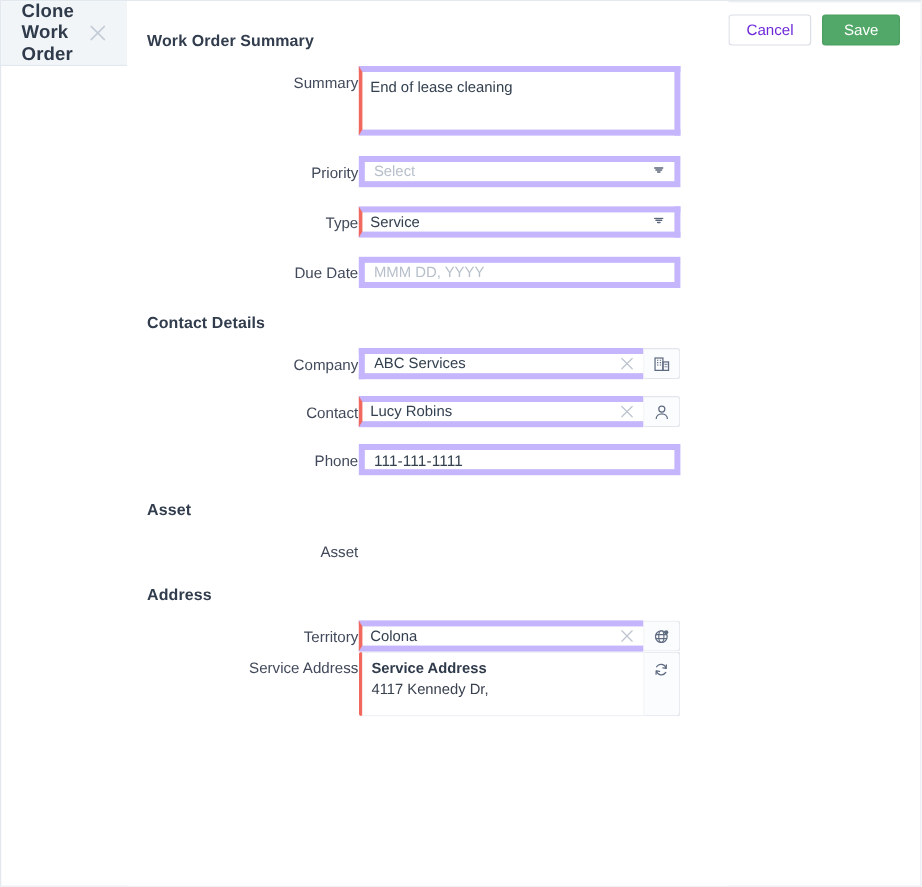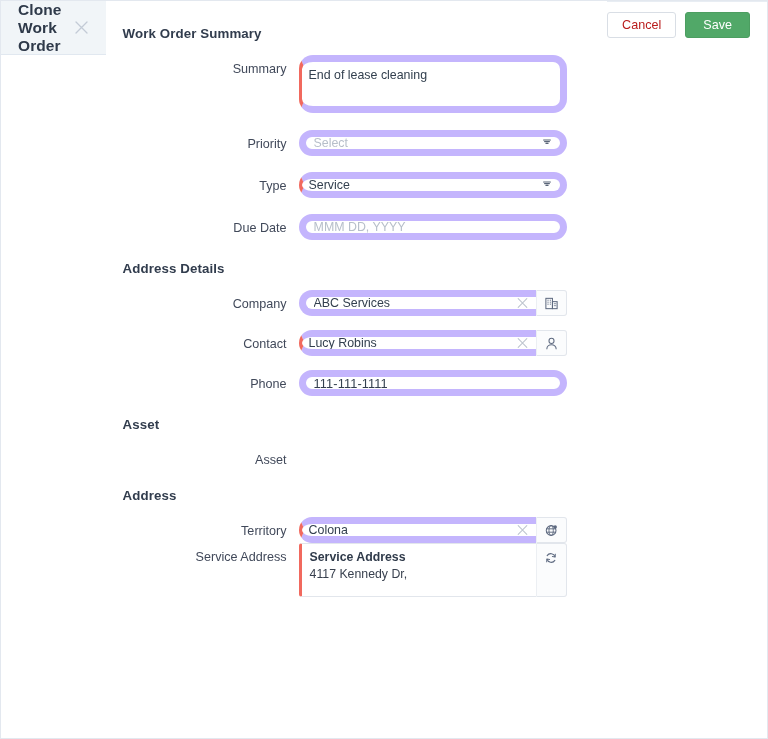--- a/index.html
+++ b/index.html
@@ -56,31 +56,31 @@
   .sec-address { padding-top: 20px; }
 
   .row {
     display: flex; align-items: flex-start;
     margin-top: 14px;
   }
   .row-label {
     width: 193px; flex: 0 0 193px;
     text-align: right;
     font-size: 12.6px; color: #41495a;
-    padding-right: 12px; padding-top: 6px;
+    padding-right: 0; padding-top: 6px;
     line-height: 16px;
   }
   .ctrl { position: relative; width: 268px; flex: 0 0 268px; }
 
   
   .field {
     position: relative;
     width: 268px; height: 26px;
-    border: 7px solid #c4b5fd;
-    border-radius: 14px;
+    border: 5px solid #c4b5fd;
+    border-radius: 0;
     background: #fff;
     display: flex; align-items: center;
     font-size: 12.4px; color: #33404f;
     padding: 0 8px;
     overflow: hidden;
   }
   .field.req { border-left: 3px solid #f1695e; padding-left: 7px; }
   .field.ta {
     height: 58px; align-items: flex-start; padding-top: 6px;
   }
@@ -174,21 +174,21 @@
     display: flex; align-items: center; justify-content: flex-end;
     padding-right: 17px; gap: 9px;
   }
   .btn {
     height: 26px; border-radius: 3px;
     font-size: 12.6px; cursor: pointer;
     display: flex; align-items: center; justify-content: center;
     padding: 0 14px;
   }
   .btn-cancel {
-    background: #fff; border: 1px solid #d9dee5; color: #b91c1c;
+    background: #fff; border: 1px solid #d9dee5; color: #6d28d9;
   }
   .btn-save {
     background: #51a868; border: 1px solid #4c9e61; color: #ffffff;
     padding: 0 17px;
   }
 </style>
 </head>
 <body>
 
 <div class="dialog">
@@ -249,21 +249,21 @@
         <div class="row-label">Due Date</div>
         <div class="ctrl">
           <div class="field">
             <span class="val ph">MMM DD, YYYY</span>
           </div>
         </div>
       </div>
     </div>
 
     <div class="sec-contact">
-      <div class="section-title">Address Details</div>
+      <div class="section-title">Contact Details</div>
 
       <div class="row">
         <div class="row-label">Company</div>
         <div class="ctrl">
           <div class="lookup">
             <div class="field">
               <span class="val">ABC Services</span>
               <span class="clear-x">
                 <svg width="11" height="11" viewBox="0 0 11 11">
                       <path d="M1.2 1.2 L9.8 9.8 M9.8 1.2 L1.2 9.8" stroke="#bfc6d0" stroke-width="1.1" stroke-linecap="round"></path>

